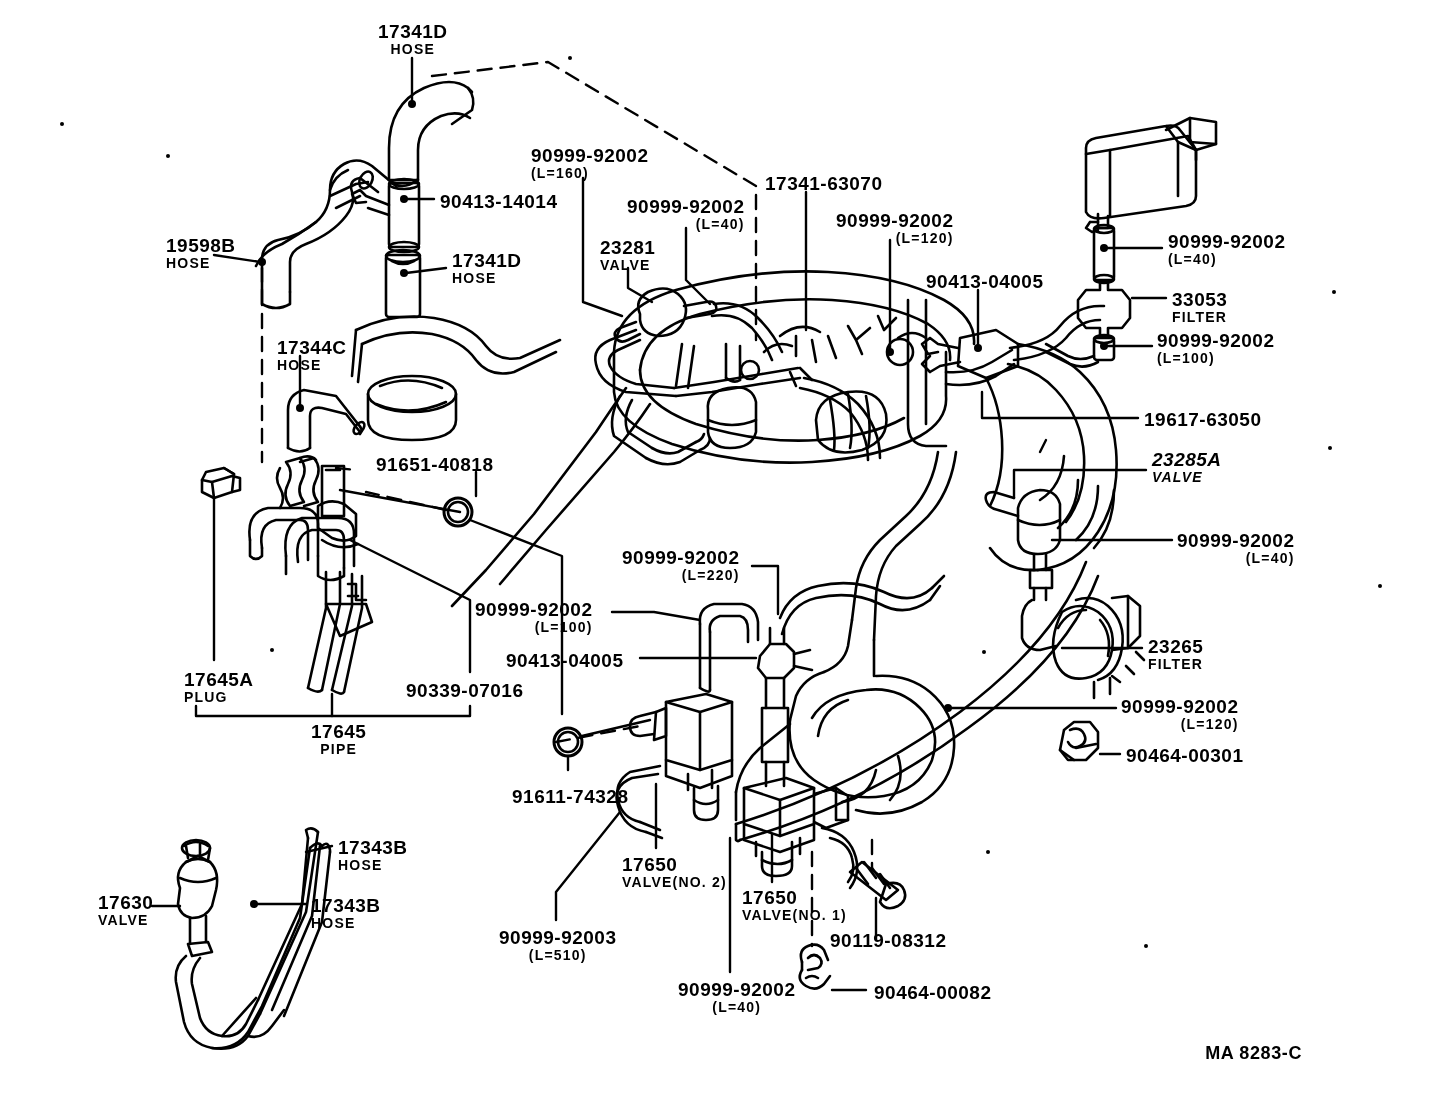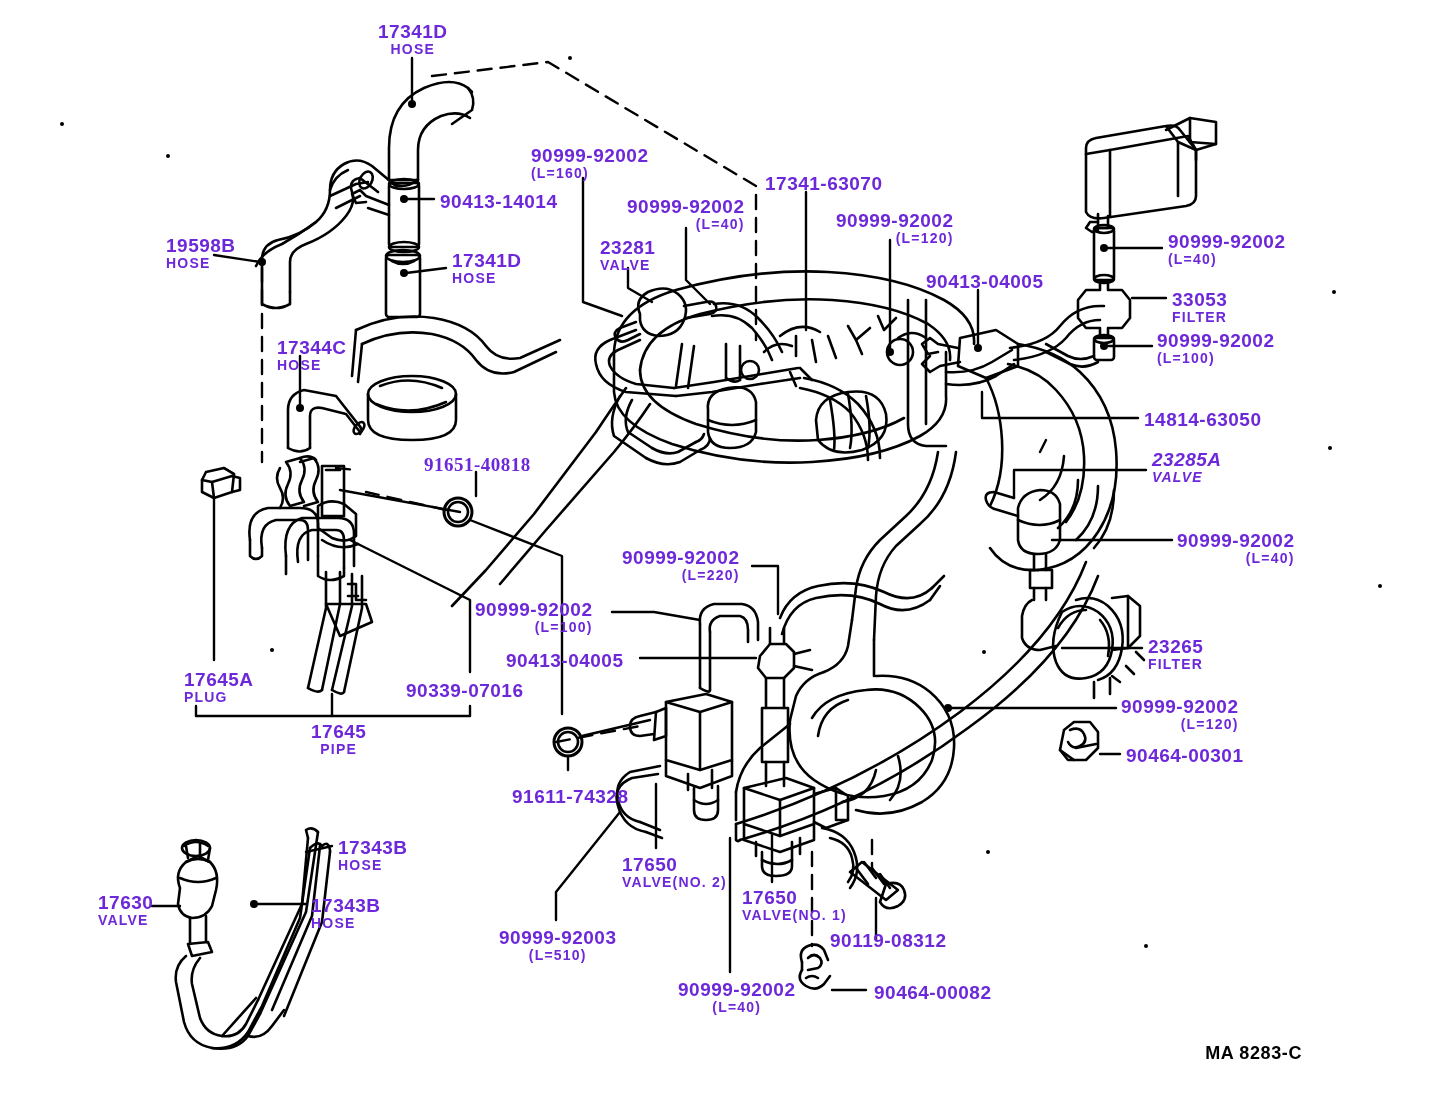--- a/index.html
+++ b/index.html
@@ -6,21 +6,21 @@
   #page{
     position:relative;
     width:1440px;height:1098px;
     background:#ffffff;
     overflow:hidden;
     font-family:"Liberation Sans", sans-serif;
   }
   #artwork{position:absolute;left:0;top:0;width:1440px;height:1098px;}
   .lbl{
     position:absolute;
-    color:#6d28d9;
+    color:#000000;
     font-family:"Liberation Sans", sans-serif;
     font-weight:bold;
     white-space:nowrap;
     letter-spacing:0.5px;
     line-height:1.04;
   }
   .lbl .p{font-size:19px;display:block;}
   .lbl .s{font-size:14px;display:block;letter-spacing:1.2px;}
   .lbl.sub-right .s{text-align:right;}
   .lbl.sub-center .s{text-align:center;}
@@ -551,42 +551,42 @@
       </div>
       <div class="lbl" style="left: 1172px; top: 290px;">
         <span class="p">33053</span>
         <span class="s">FILTER</span>
       </div>
       <div class="lbl" style="left: 1157px; top: 331px;">
         <span class="p">90999-92002</span>
         <span class="s">(L=100)</span>
       </div>
       <div class="lbl" style="left: 1144px; top: 410px;">
-        <span class="p">14814-63050</span>
+        <span class="p">19617-63050</span>
       </div>
       <div class="lbl" style="left: 1152px; top: 450px; font-style: italic;">
         <span class="p">23285A</span>
         <span class="s">VALVE</span>
       </div>
       <div class="lbl sub-right" style="left: 1177px; top: 531px;">
         <span class="p">90999-92002</span>
         <span class="s">(L=40)</span>
       </div>
       <div class="lbl" style="left: 1148px; top: 637px;">
         <span class="p">23265</span>
         <span class="s">FILTER</span>
       </div>
       <div class="lbl sub-right" style="left: 1121px; top: 697px;">
         <span class="p">90999-92002</span>
         <span class="s">(L=120)</span>
       </div>
       <div class="lbl" style="left: 1126px; top: 746px;">
         <span class="p">90464-00301</span>
       </div>
-      <div class="lbl" style="left: 424px; top: 455px; font-family: Liberation Serif, serif;">
+      <div class="lbl" style="left: 376px; top: 455px;">
         <span class="p">91651-40818</span>
       </div>
       <div class="lbl" style="left: 184px; top: 670px;">
         <span class="p">17645A</span>
         <span class="s">PLUG</span>
       </div>
       <div class="lbl sub-center" style="left: 311px; top: 722px;">
         <span class="p">17645</span>
         <span class="s">PIPE</span>
       </div>

